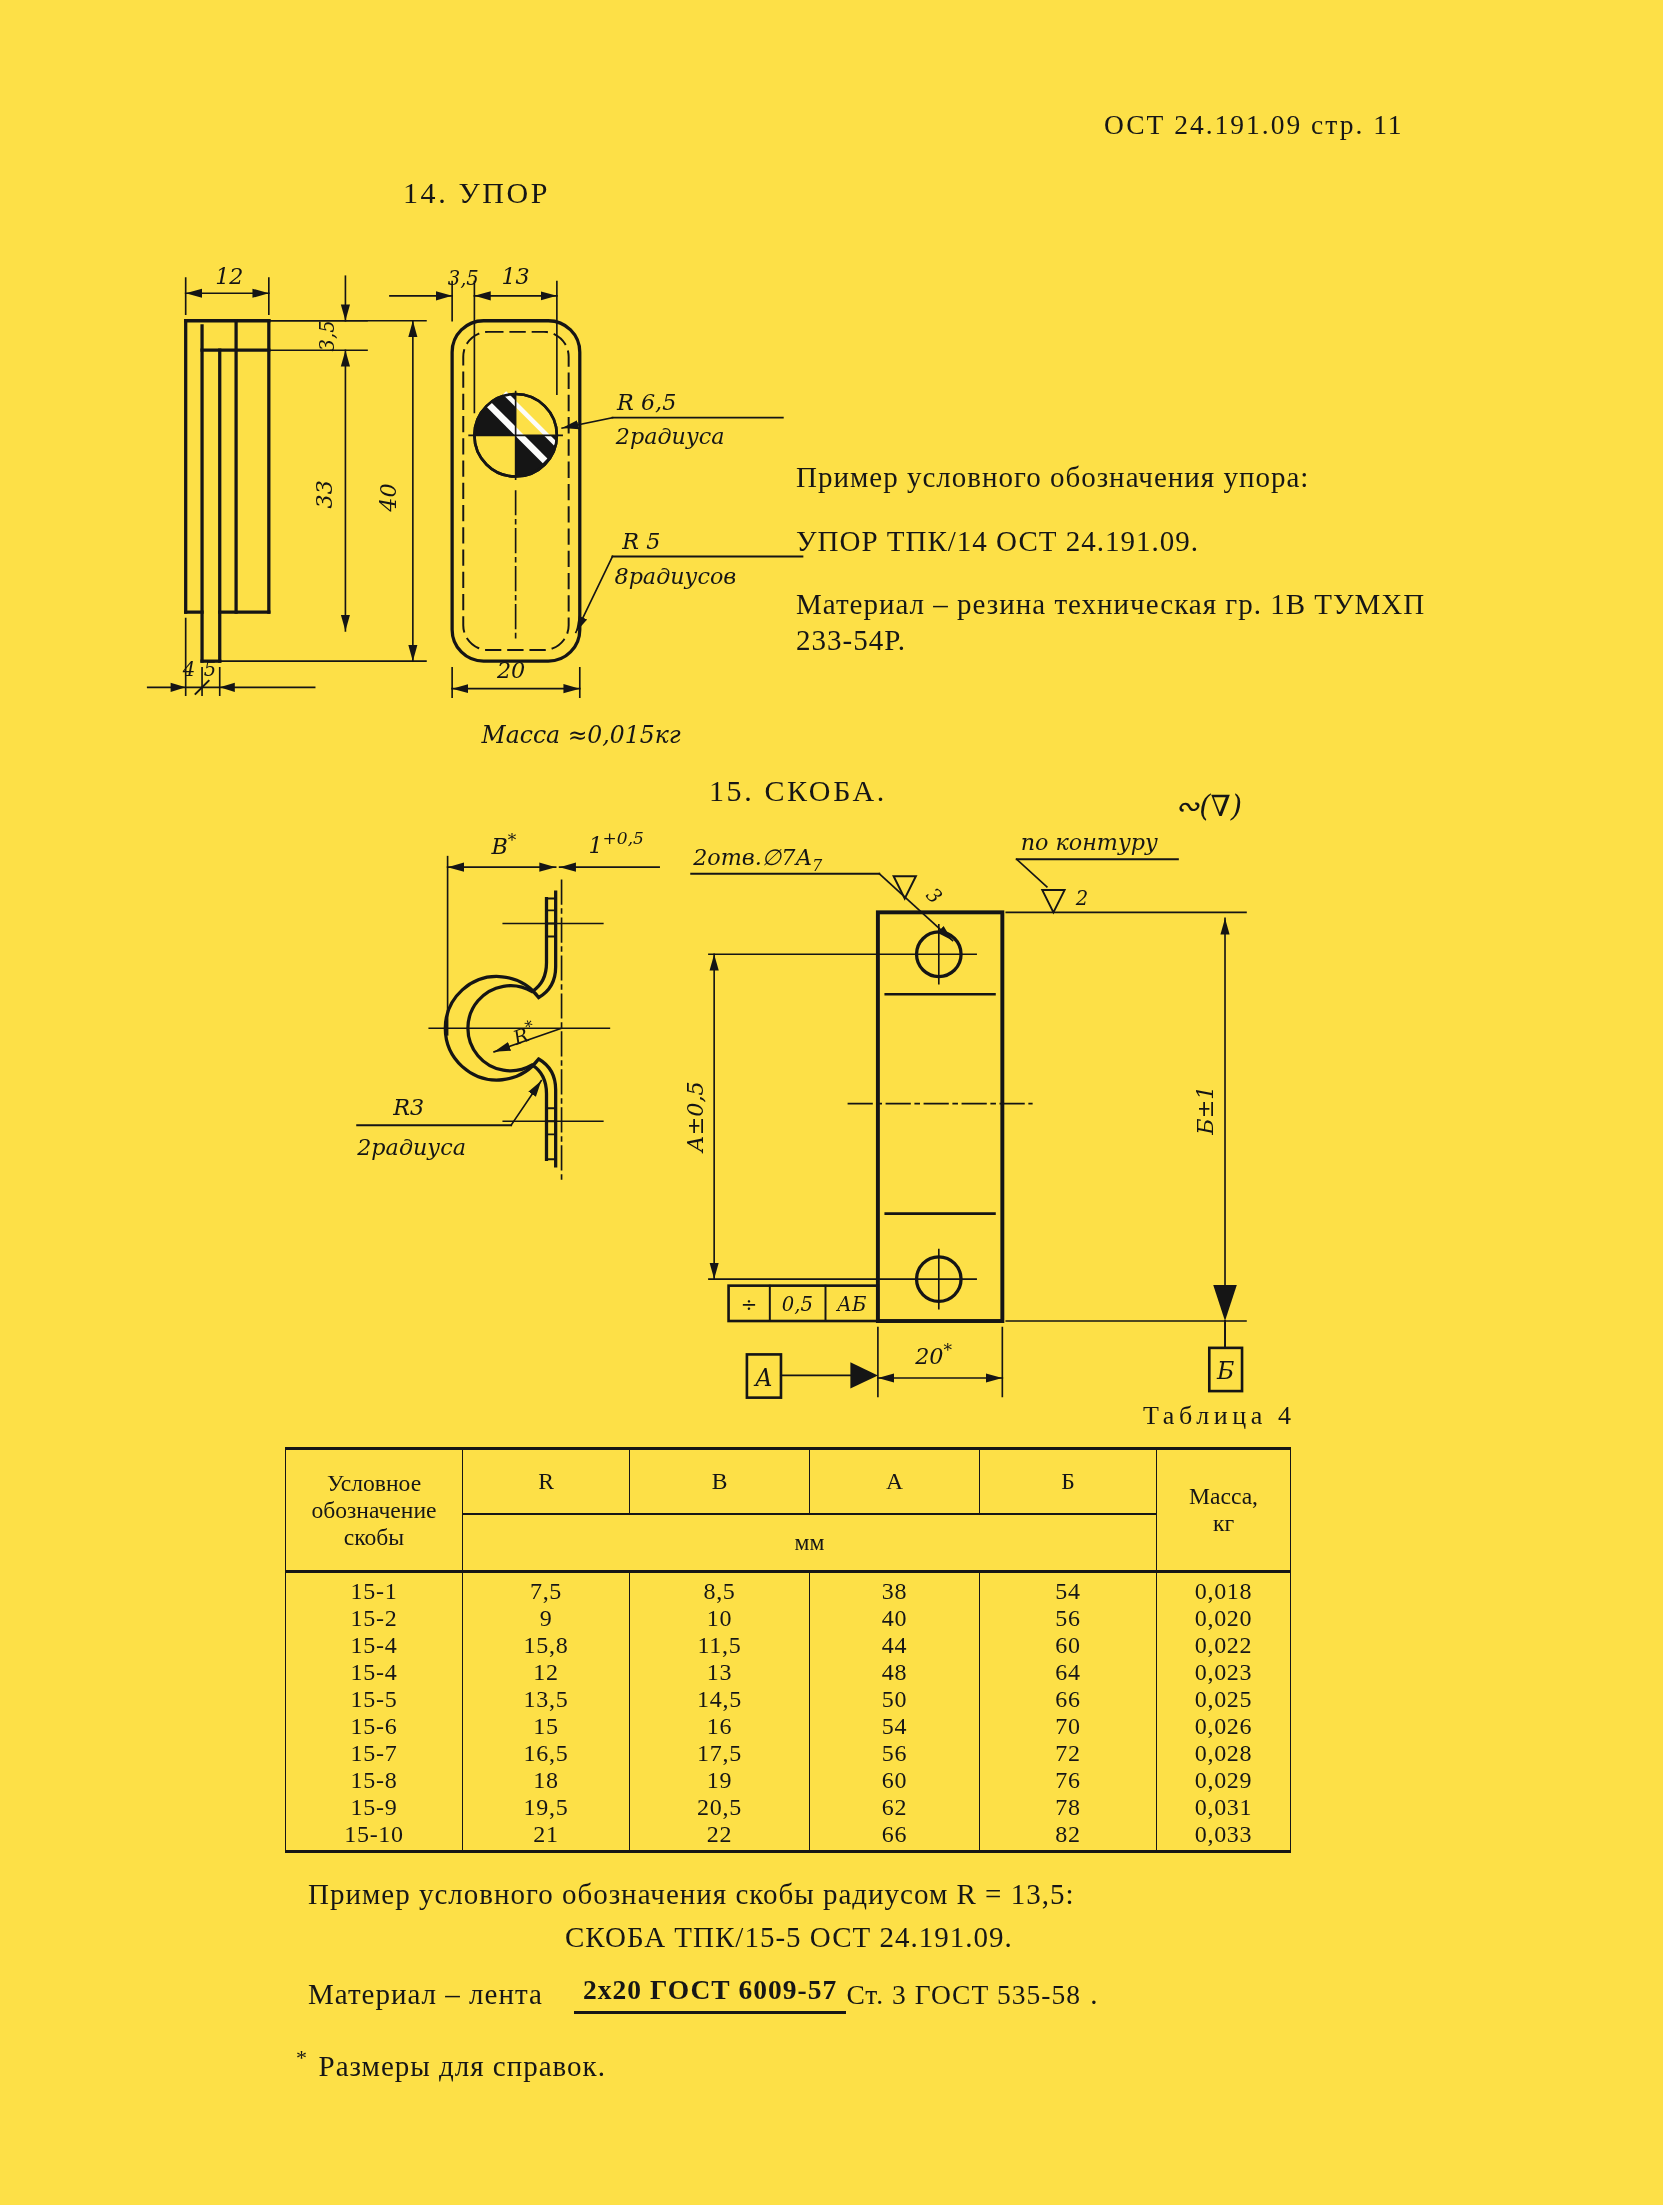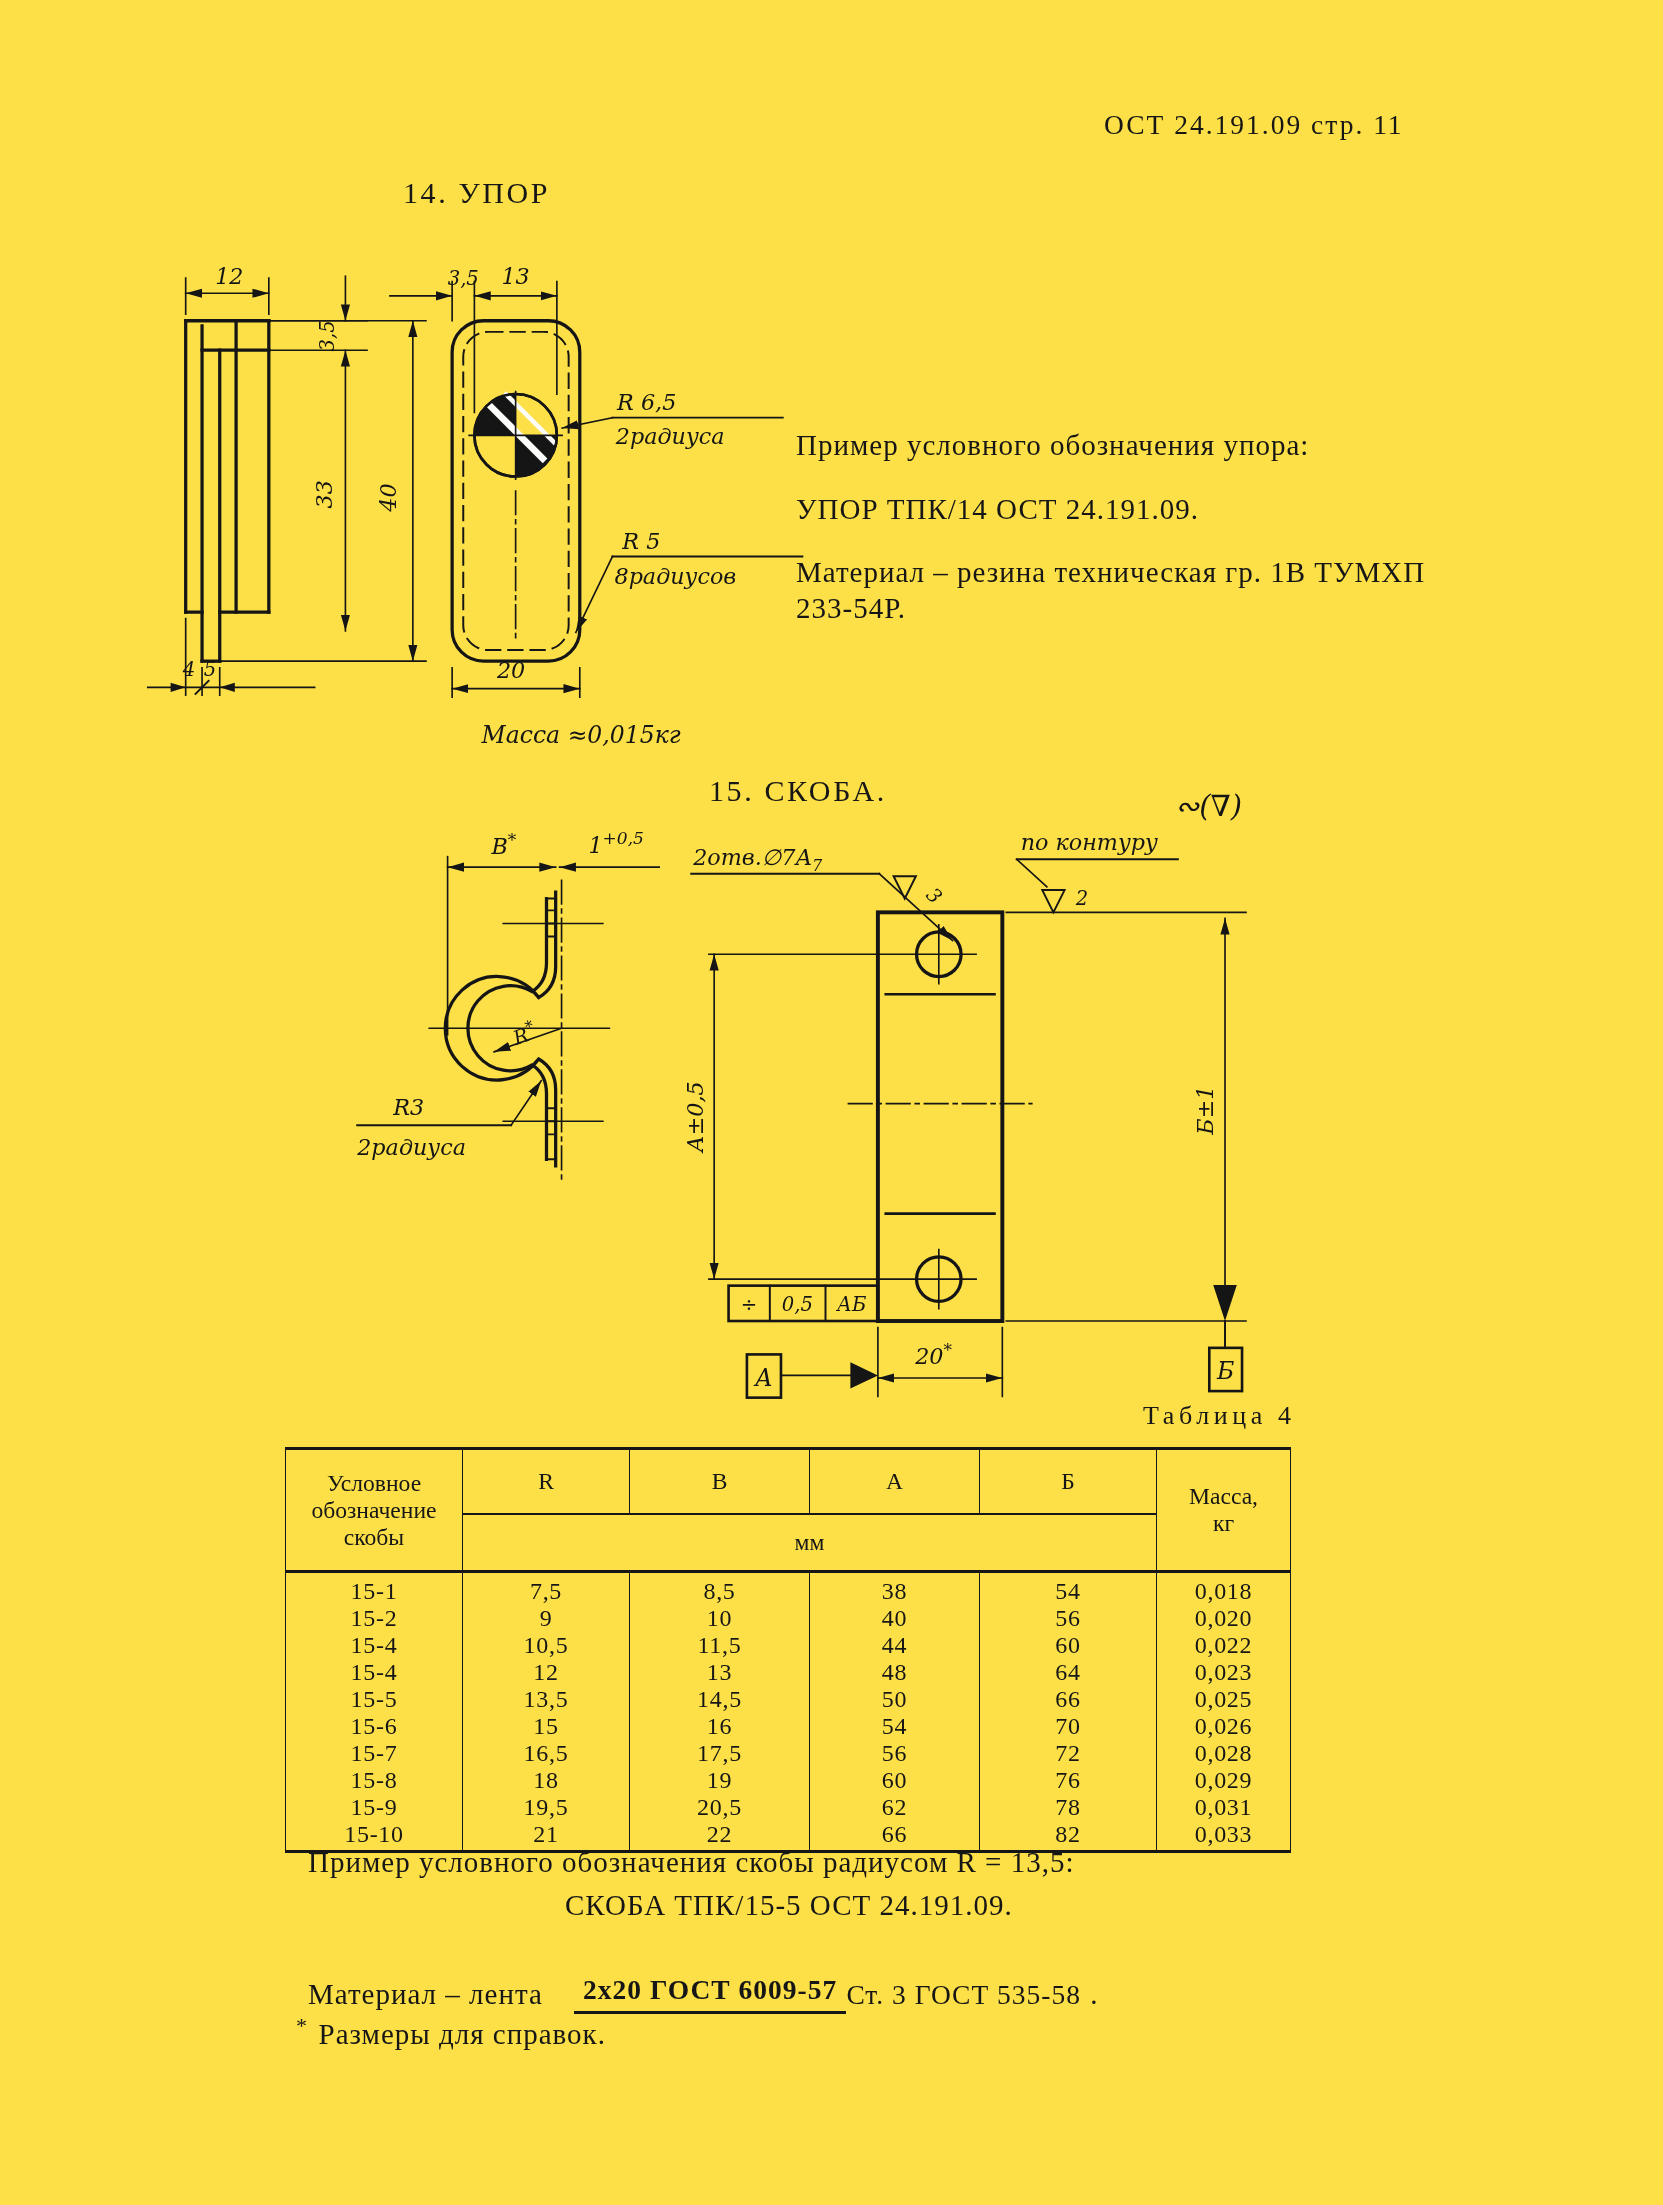--- a/index.html
+++ b/index.html
@@ -1,21 +1,21 @@
 <!DOCTYPE html>
 <html style="font-size:10.5px"><head>
 <meta charset="utf-8">
 <style>
   html,body{margin:0;padding:0;background:#e8e8e4;}
   .page{position:relative;width:1663px;height:2205px;background:#fde047;
         font-family:"Liberation Serif",serif;color:#161616;overflow:hidden;}
   .abs{position:absolute;white-space:nowrap;}
   .hdr{font-size:27.5px;letter-spacing:2px;}
   .sect{font-size:30px;letter-spacing:2.6px;}
-  .bodytxt{font-size:29px;letter-spacing:1px;}
+  .bodytxt{font-size:29px;letter-spacing:1px;margin-top:32px;}
   .finish{font-size:29px;font-style:italic;font-family:"DejaVu Serif",serif;}
   .cap{font-size:26px;letter-spacing:4.6px;}
   
   .s6{stroke:#151515;stroke-width:6;fill:none;stroke-linecap:square;}
   .s5{stroke:#151515;stroke-width:5;fill:none;stroke-linecap:square;}
   .s4{stroke:#151515;stroke-width:4;fill:none;stroke-linecap:square;}
   .s3{stroke:#151515;stroke-width:3;fill:none;stroke-linecap:square;}
   .s25{stroke:#151515;stroke-width:2.5;fill:none;stroke-linecap:square;}
   .dash{stroke-dasharray:22 12;}
   .dd{stroke-dasharray:36 8 6 8;}
@@ -273,21 +273,21 @@
         <tr>
           <td>15-2</td>
           <td>9</td>
           <td>10</td>
           <td>40</td>
           <td>56</td>
           <td>0,020</td>
         </tr>
         <tr>
           <td>15-4</td>
-          <td>10,5</td>
+          <td>15,8</td>
           <td>11,5</td>
           <td>44</td>
           <td>60</td>
           <td>0,022</td>
         </tr>
         <tr>
           <td>15-4</td>
           <td>12</td>
           <td>13</td>
           <td>48</td>

